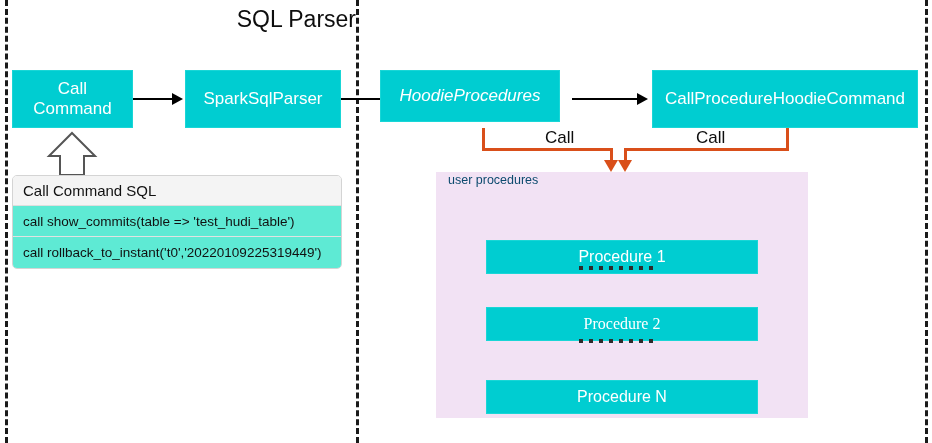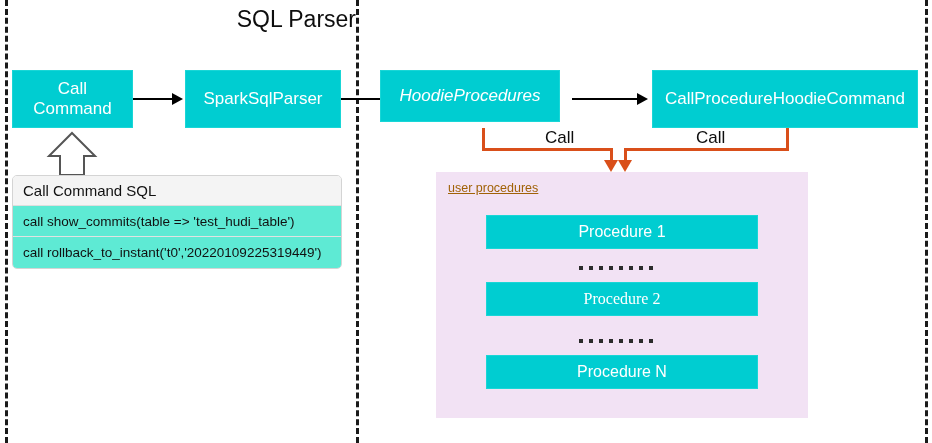--- a/index.html
+++ b/index.html
@@ -128,37 +128,37 @@
   }
   
   .purple-panel {
     position: absolute;
     background: #f2e3f5;
     background: #f2e2f4;
   }
   .purple-panel .caption {
     position: absolute;
     left: 12px;
-    top: 9px;
+    top: 1px;
     font-size: 12.5px;
-    color: #a16207;
-    white-space: nowrap;
-    text-decoration: underline;
+    color: #0c4a6e;
+    white-space: nowrap;
   }
   .proc-box {
     position: absolute;
     background: #00cdd1;
     border: 1px solid #19d6d6;
     box-sizing: border-box;
     color: #ffffff;
     font-size: 16px;
     display: flex;
     align-items: center;
     justify-content: center;
     white-space: nowrap;
+    margin-top: 25px;
   }
   .dots {
     position: absolute;
     display: flex;
     gap: 6px;
     align-items: center;
   }
   .dots i {
     display: block;
     width: 4px;

